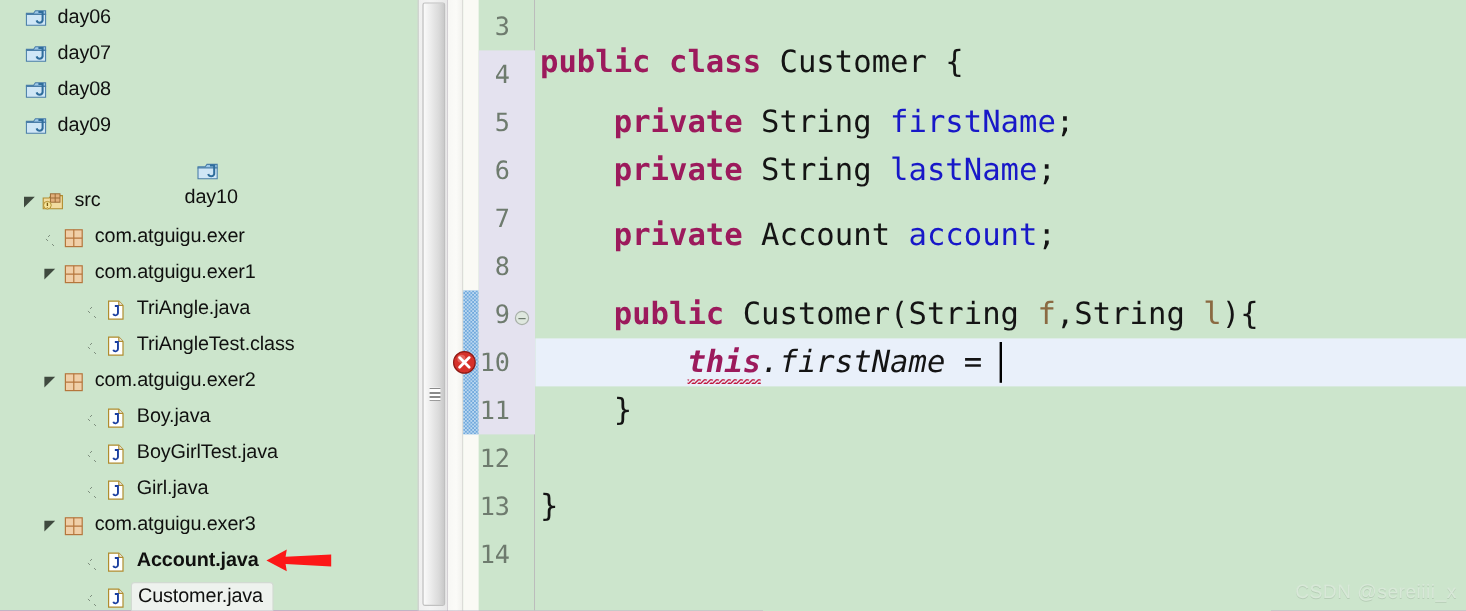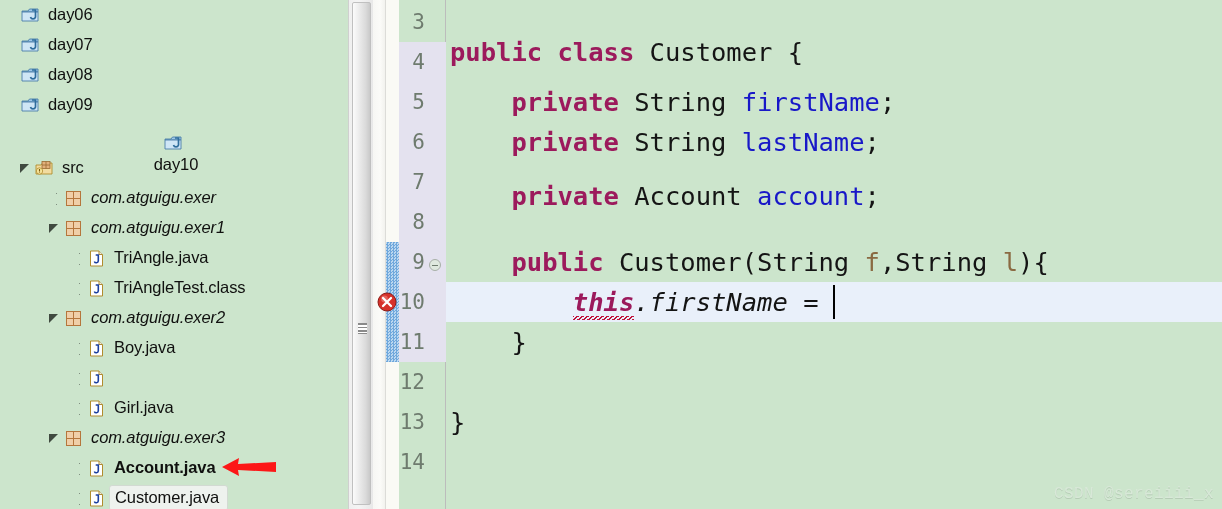--- a/index.html
+++ b/index.html
@@ -93,21 +93,21 @@
     border: 1px solid #d2dad2;
     border-radius: 3px;
     padding: 2px 8px 3px 5px;
     margin-left: -3px;
   }
   .label-wrap { padding: 2px 2px 3px 2px; }
 
   
   .ind-0 { padding-left: 4px; }
   .ind-1 { padding-left: 18px; }
-  .ind-2 { padding-left: 47px; font-style: italic; }
+  .ind-2 { padding-left: 35px; }
   .ind-3 { padding-left: 70px; }
 
   
   #red-arrow {
     position: absolute;
     left: 221px; top: 455px;
     width: 56px; height: 24px;
     pointer-events: none;
   }
 
@@ -248,21 +248,21 @@
   }
   #text-caret {
     position: absolute;
     width: 2px; height: 34px;
     background: #000;
   }
 
   #watermark {
     position: absolute;
     right: 8px; bottom: 6px;
-    font-family: Liberation Mono, monospace;
+    font-family: Liberation Sans, sans-serif;
     font-size: 16px;
     color: #d8e8d8;
     text-shadow: 0 1px 0 #b6cdb6;
     letter-spacing: 0.4px;
     user-select: none;
   }
 </style>
 </head>
 <body>
 
@@ -377,20 +377,21 @@
             </svg></span>
           <span class="label-wrap"><span class="label">Boy.java</span></span>
         </div>
         <div class="tree-row ind-3" style="position: absolute; left: 0px; right: 25px; top: 363px;">
           <span class="twisty tw-collapsed"></span>
           <span class="icon"><svg viewBox="0 0 19 19" width="19" height="19">
               <path d="M3.5 2 L12 2 L15.5 5.5 L15.5 17 L3.5 17 Z" fill="#ffffff" stroke="#b08c2e" stroke-width="1"></path>
               <path d="M12 2 L12 5.5 L15.5 5.5" fill="#e8e8e8" stroke="#b08c2e" stroke-width="1"></path>
               <path d="M8.7 6 L11.3 6 L11.3 12 a2 2 0 0 1 -3.9 0.4" fill="none" stroke="#1b3fa0" stroke-width="1.6"></path>
             </svg></span>
+          <span class="label-wrap"><span class="label">BoyGirlTest.java</span></span>
         </div>
         <div class="tree-row ind-3" style="position: absolute; left: 0px; right: 25px; top: 393px;">
           <span class="twisty tw-collapsed"></span>
           <span class="icon"><svg viewBox="0 0 19 19" width="19" height="19">
               <path d="M3.5 2 L12 2 L15.5 5.5 L15.5 17 L3.5 17 Z" fill="#ffffff" stroke="#b08c2e" stroke-width="1"></path>
               <path d="M12 2 L12 5.5 L15.5 5.5" fill="#e8e8e8" stroke="#b08c2e" stroke-width="1"></path>
               <path d="M8.7 6 L11.3 6 L11.3 12 a2 2 0 0 1 -3.9 0.4" fill="none" stroke="#1b3fa0" stroke-width="1.6"></path>
             </svg></span>
           <span class="label-wrap"><span class="label">Girl.java</span></span>
         </div>

